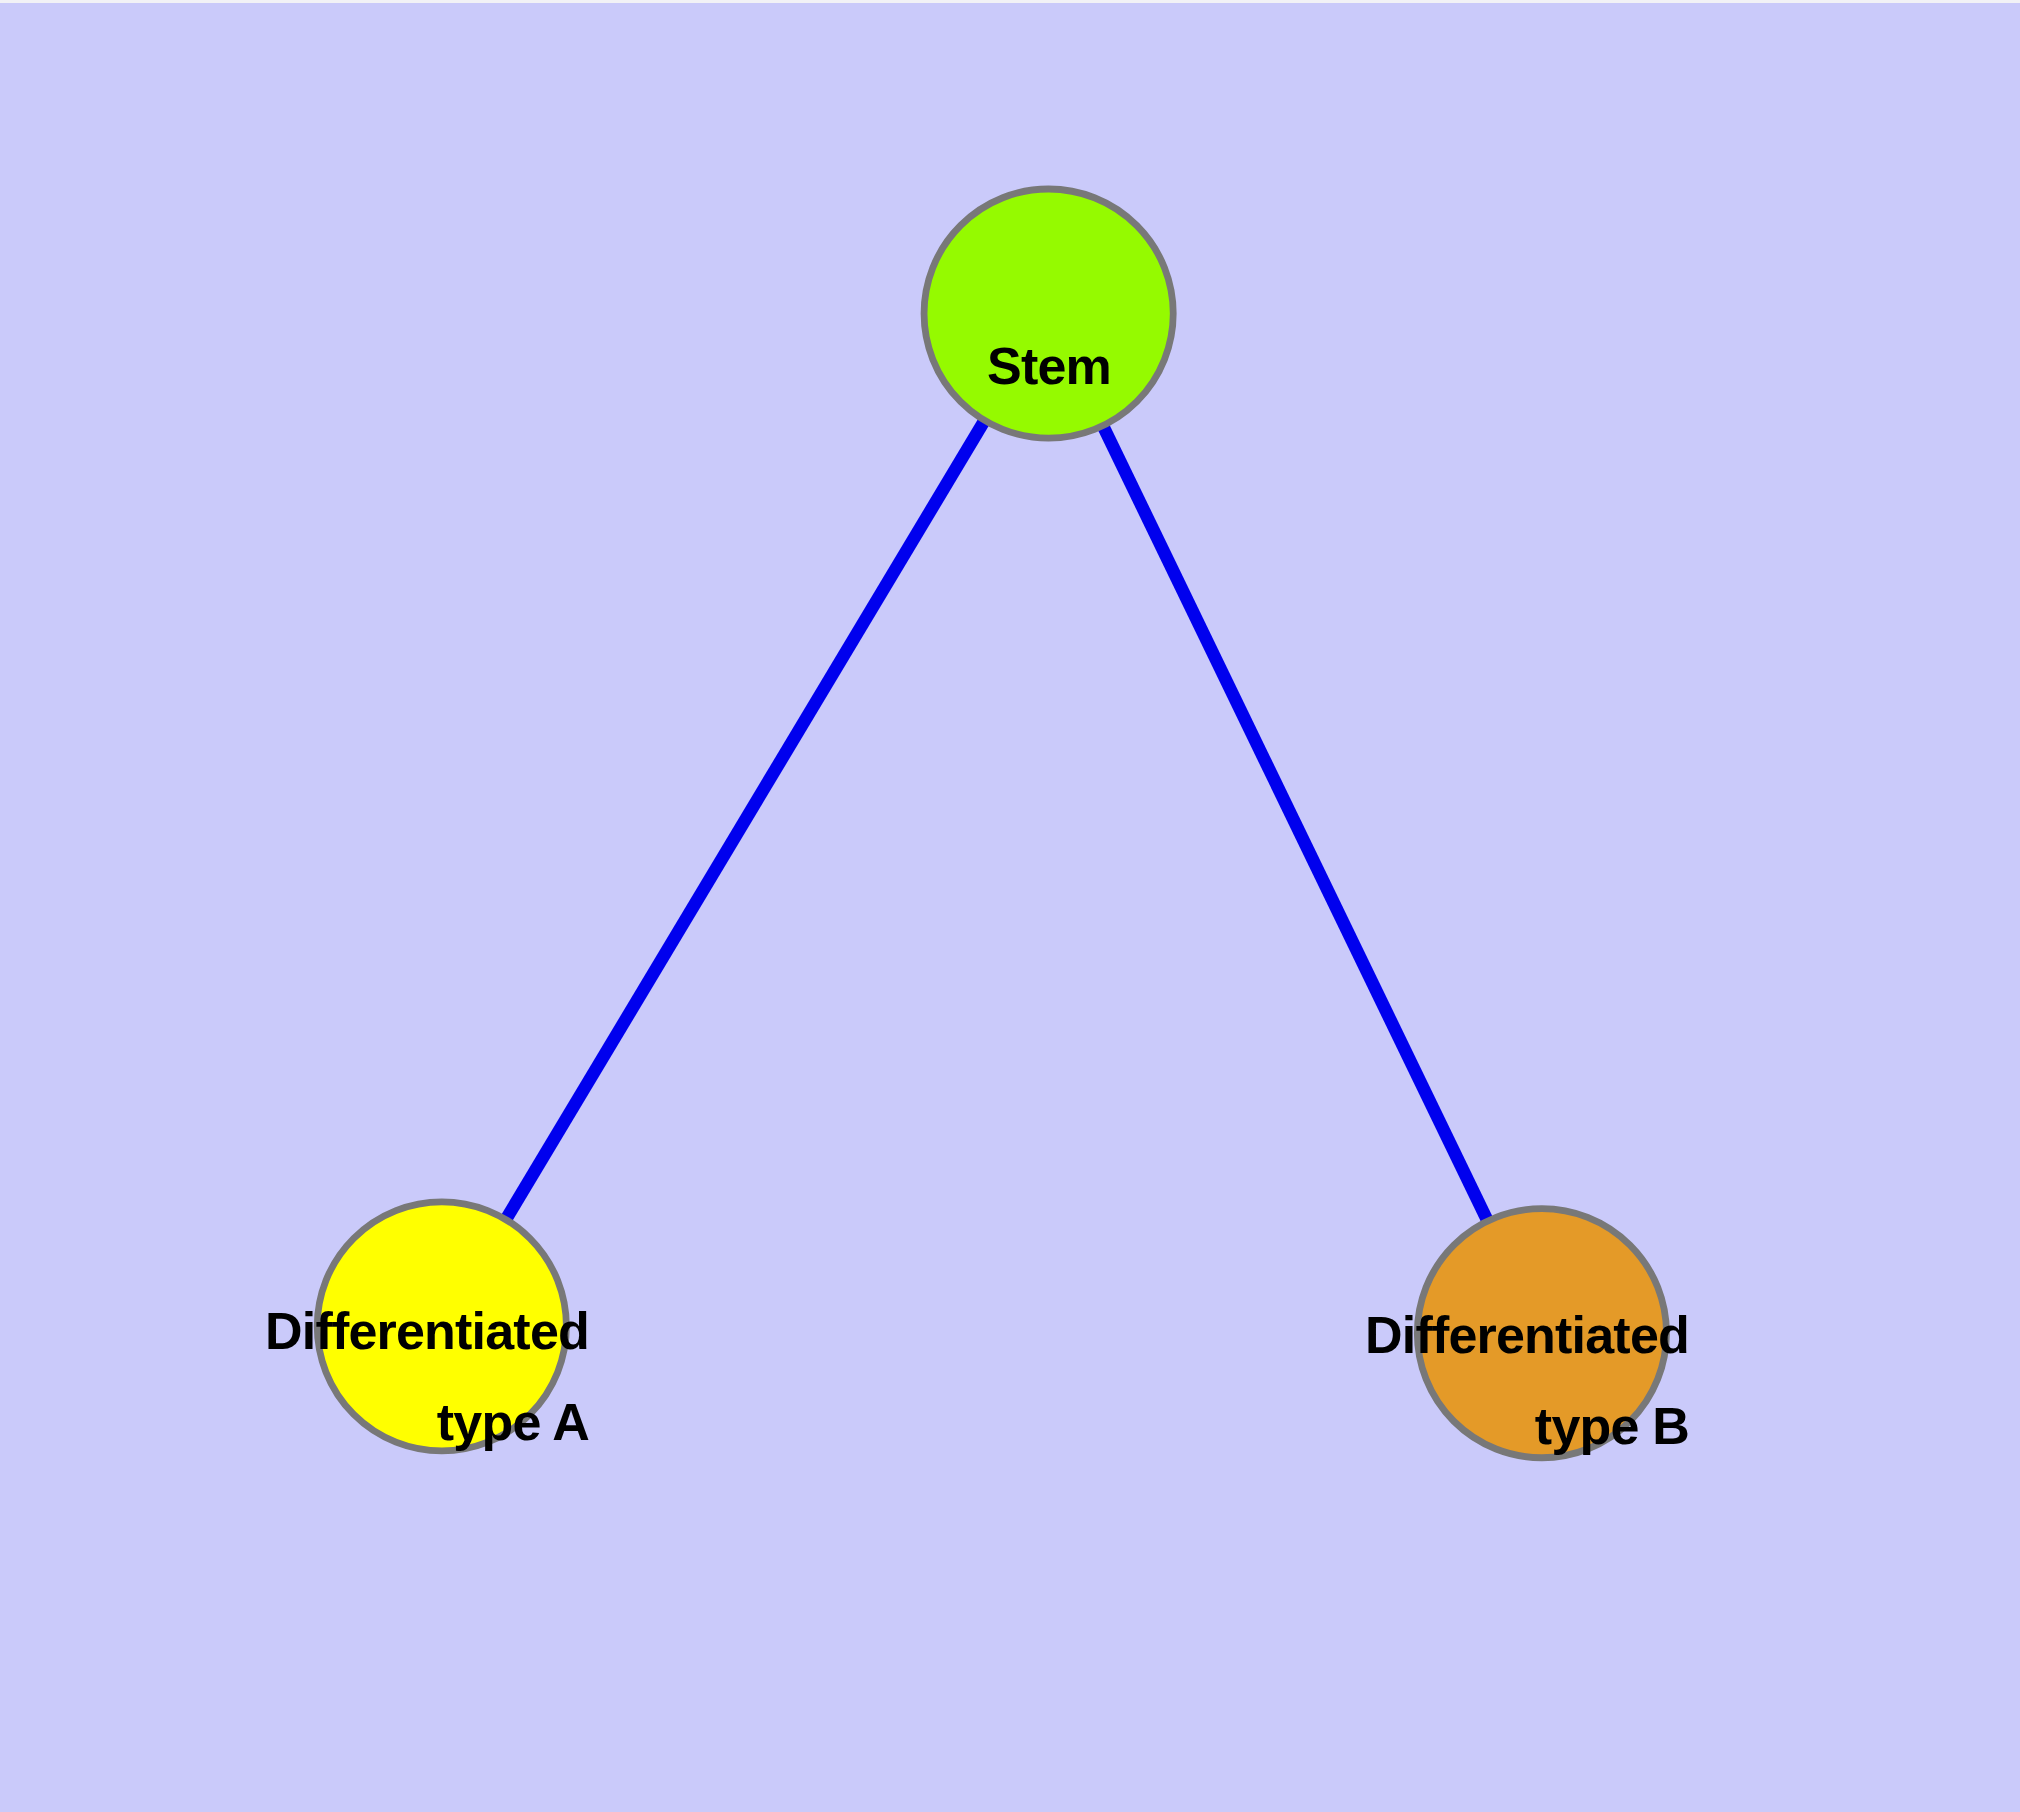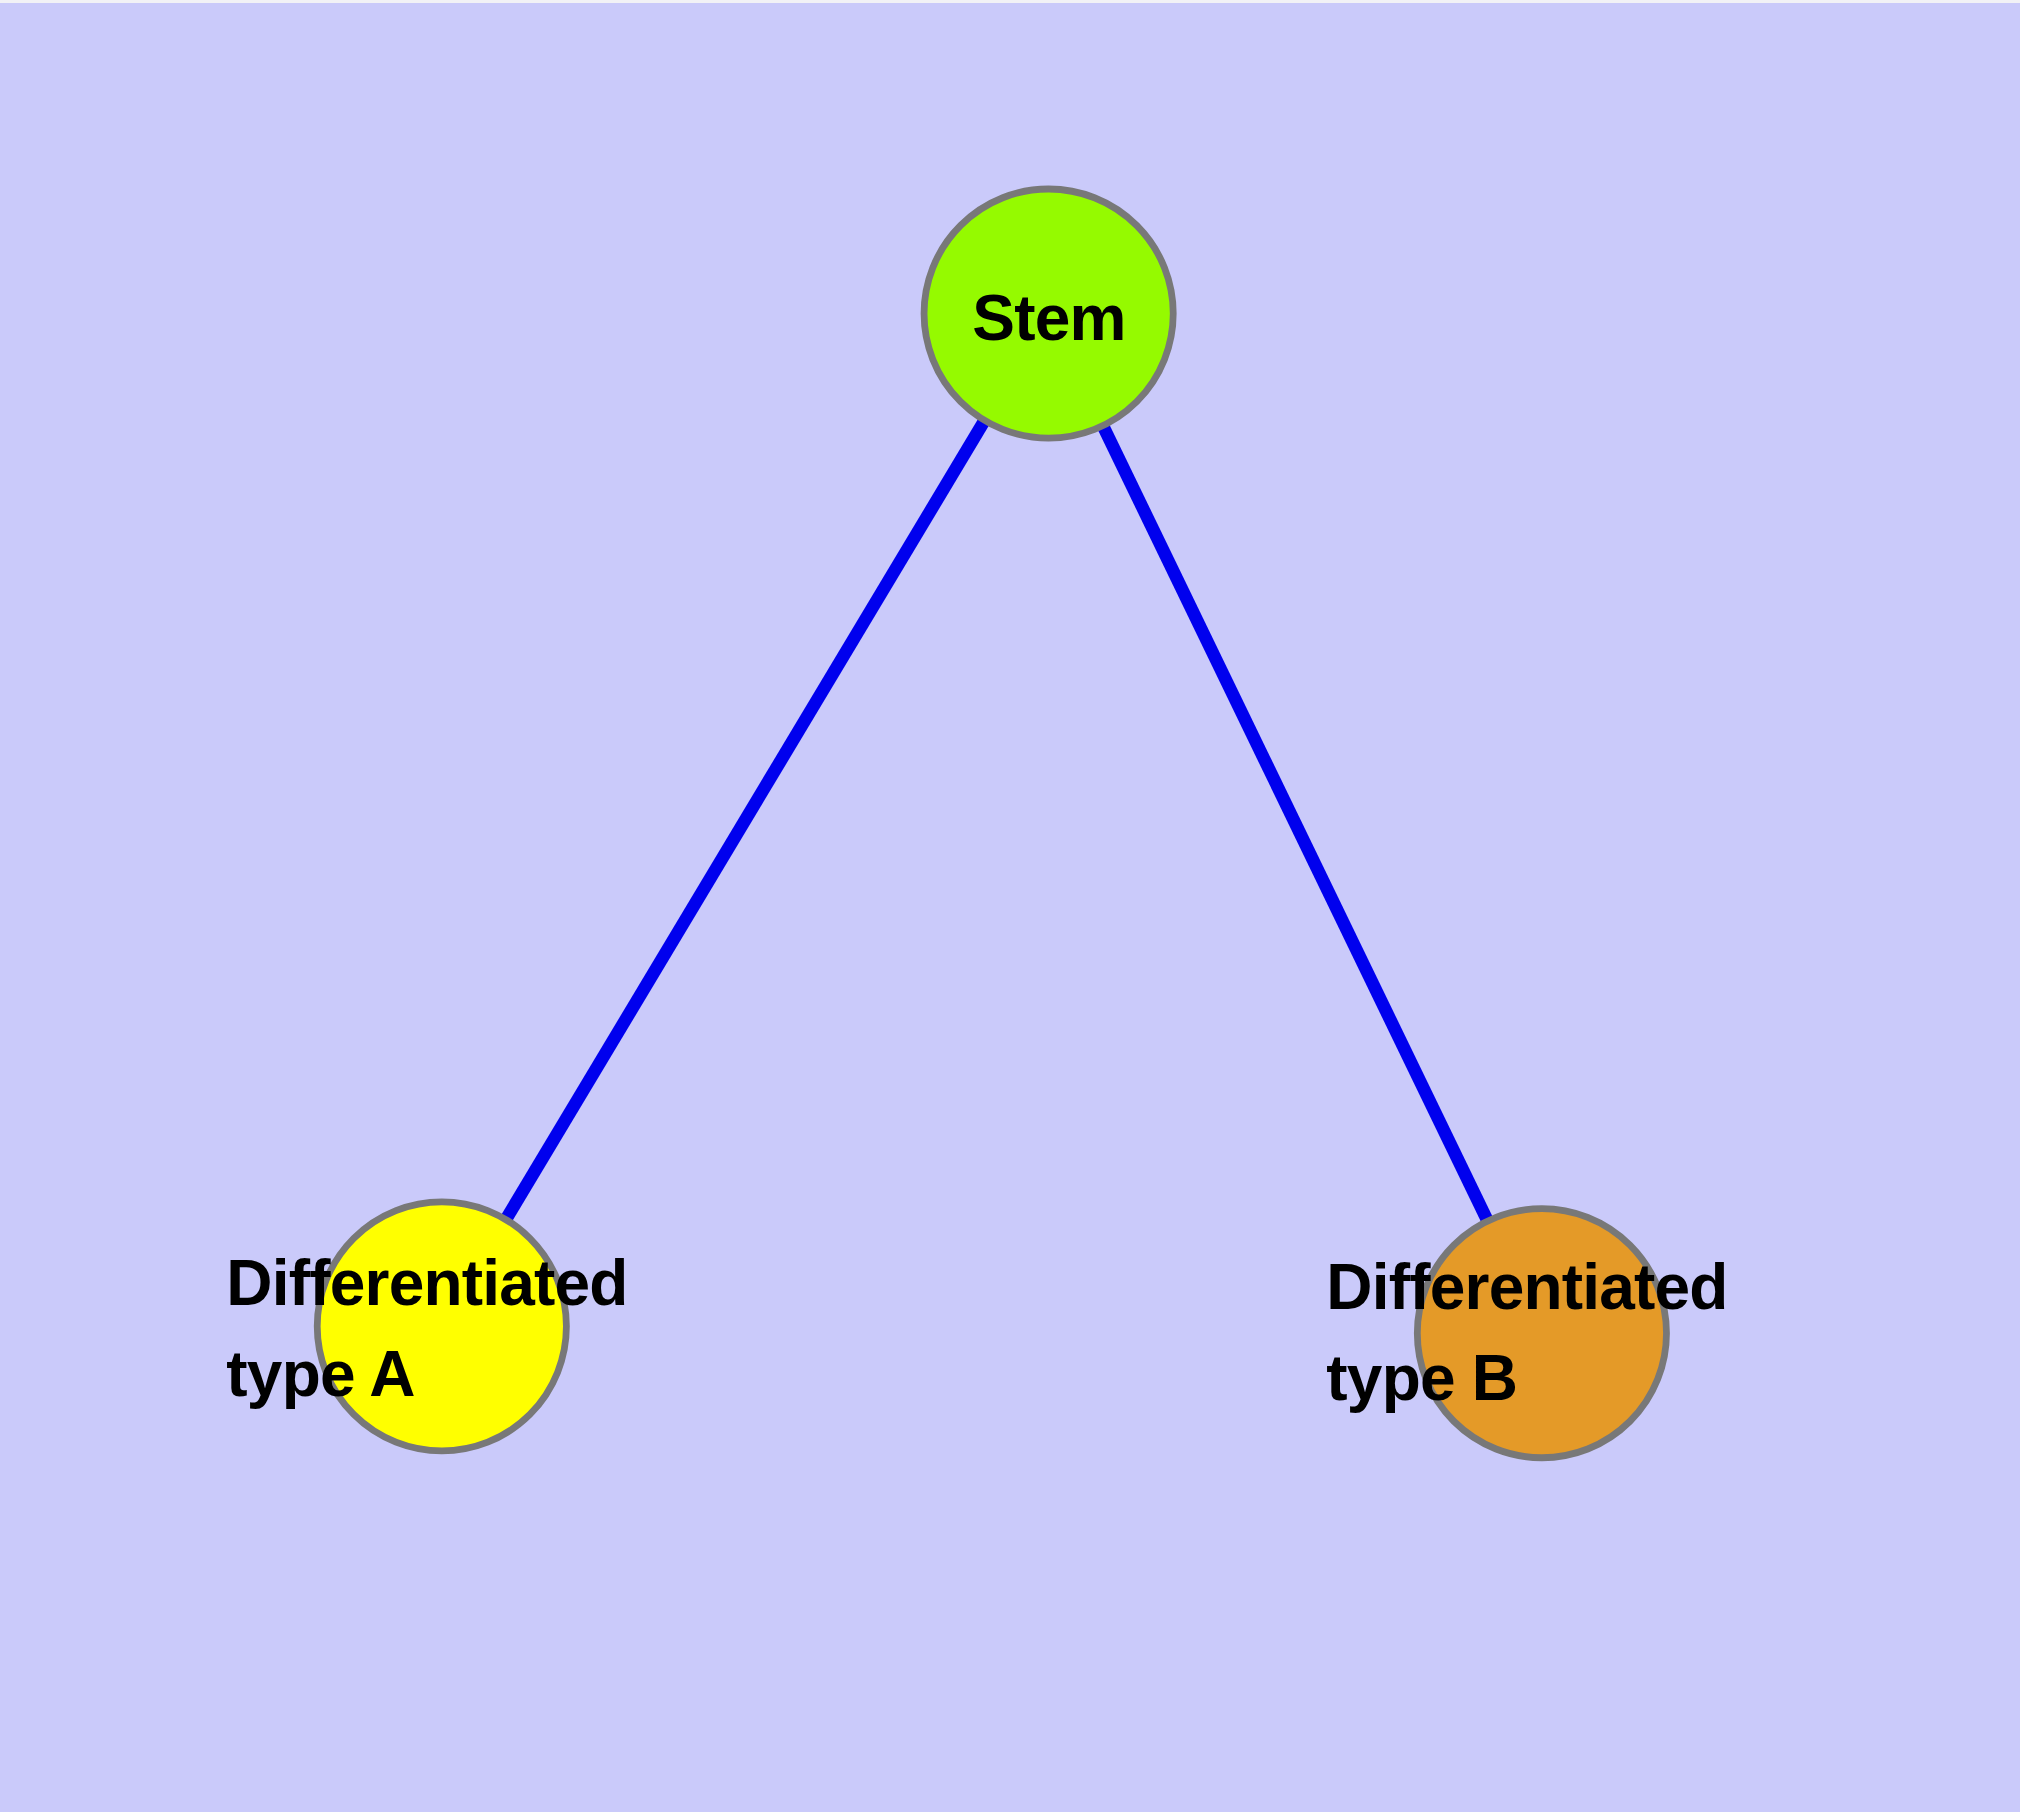--- a/index.html
+++ b/index.html
@@ -34,27 +34,28 @@
     fill: none;
   }
   .node {
     stroke: var(--color-node_border, #787878);
     stroke-width: 8;
   }
   .label {
     position: absolute;
     transform: translate(-50%, -50%);
     font-weight: bold;
-    font-size: 64px;
+    font-size: 52px;
     line-height: 91px;
     letter-spacing: -0.8px;
     color: var(--color-label_text, #000000);
     white-space: pre-line;
-    text-align: left;
+    text-align: right;
     z-index: 3;
+    margin-top: 48px;
   }
   .label-stem { left: 1049px; top: 318px; }
   .label-a    { left: 427px;  top: 1329px; }
   .label-b    { left: 1527px; top: 1333px; }
 </style>
 </head>
 <body>
 
 <div class="top-strip"></div>
 

